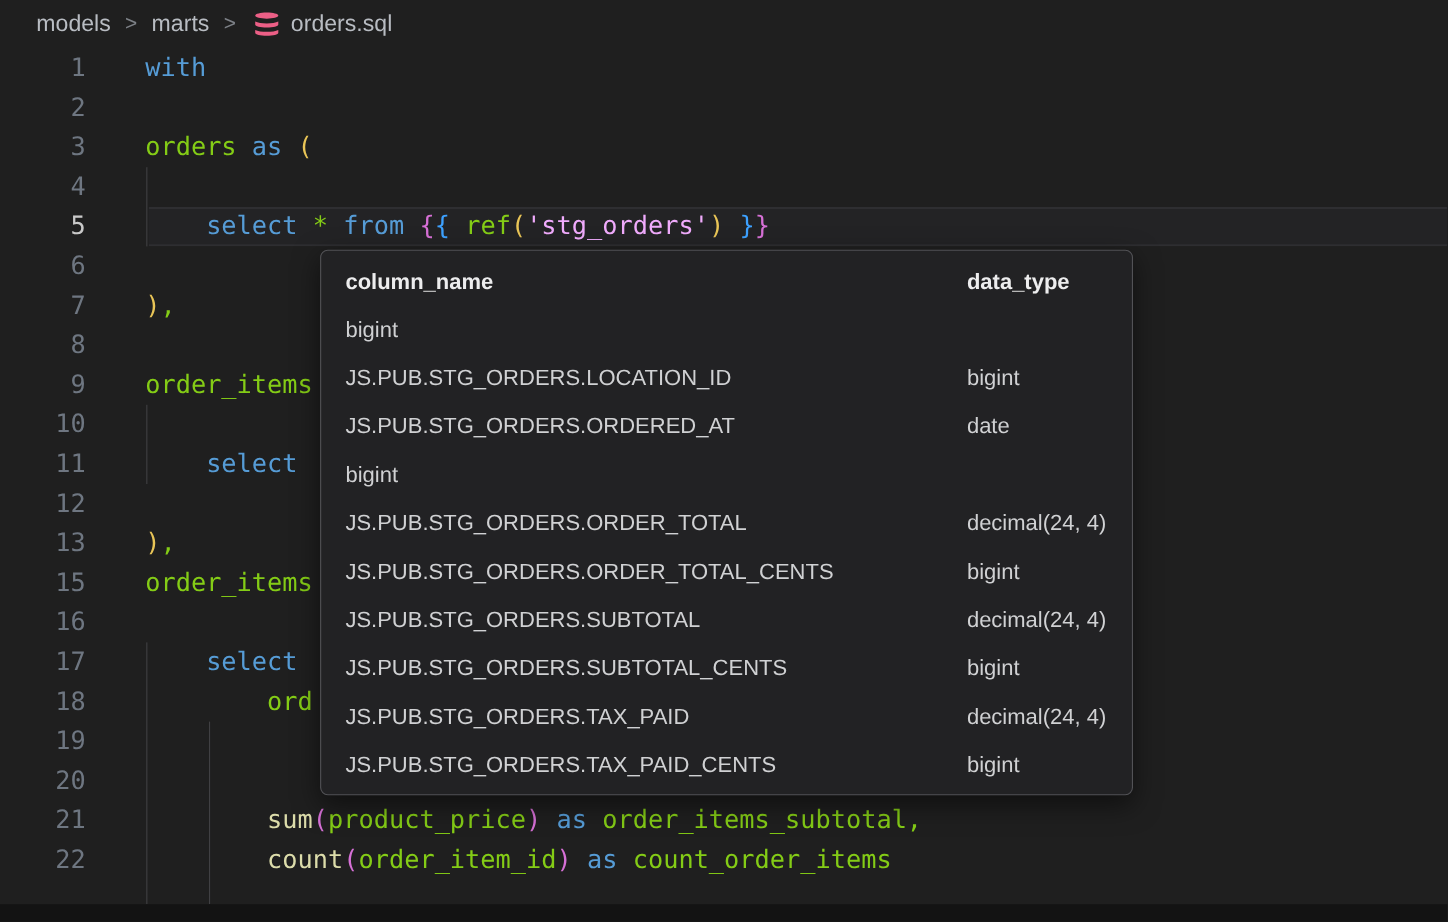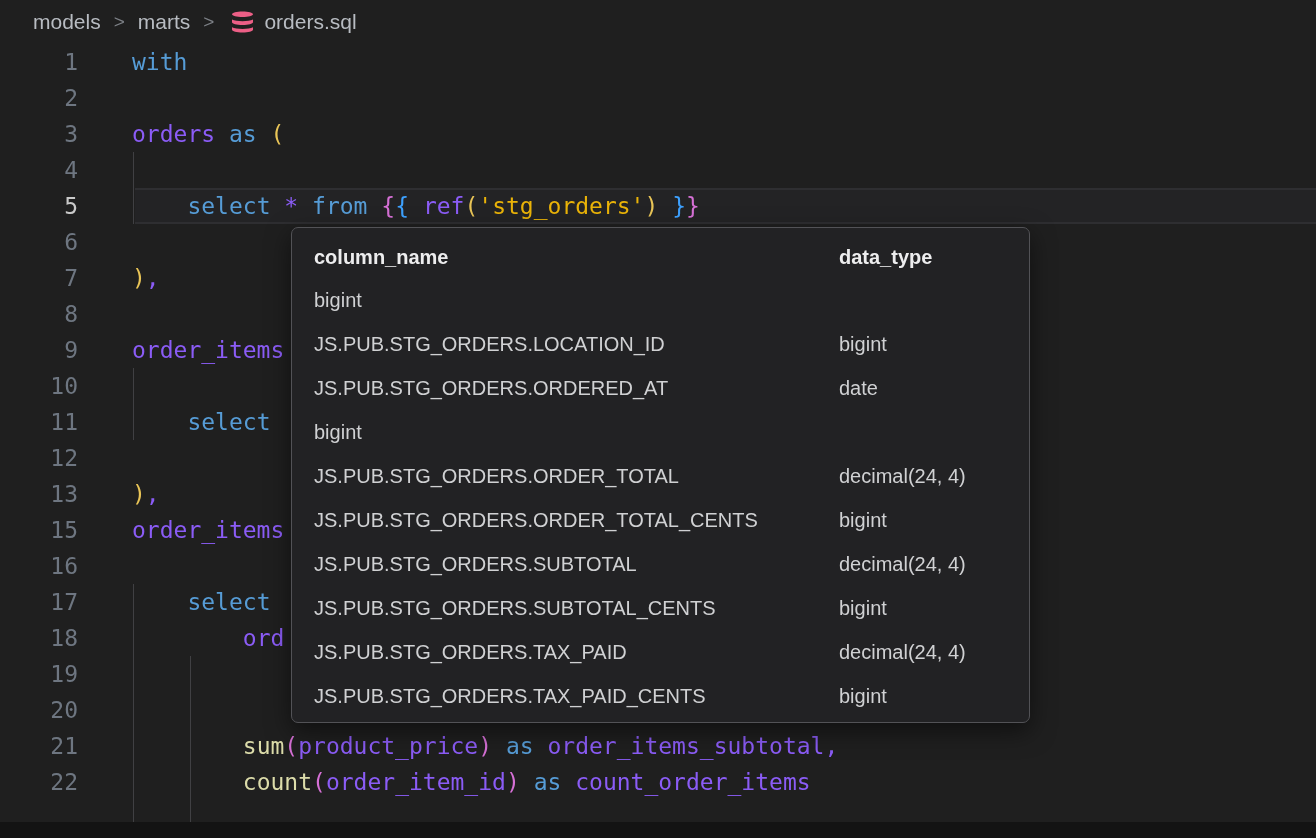--- a/index.html
+++ b/index.html
@@ -30,39 +30,39 @@
   }
   .guide{position:absolute;width:1px;background:#404043;z-index:1;}
   #lines{position:relative;z-index:2;}
   .line{height:36px;display:flex;align-items:center;}
   .num{width:78px;flex:none;text-align:right;color:#6e7681;}
   .num.active{color:#c9c9c9;}
   .code{margin-left:54px;white-space:pre;text-align:right;}
 
   
   .kw{color:#569cd6}
-  .id{color:#8b5cf6}
+  .id{color:#84cc16}
   .pl{color:#d8d8d8}
   .b1{color:#e9c557}
   .b2{color:#d670d6}
   .b3{color:#3da1ff}
-  .str{color:#eab308}
+  .str{color:#f0abfc}
   .fn{color:#dcdcaa}
 
   
   .popup{
     position:absolute;left:291px;top:227px;width:739px;height:496px;
     box-sizing:border-box;background:#222224;border:1.5px solid #525256;
     border-radius:7px;z-index:10;padding:8px 0 0 0;
     box-shadow:0 8px 24px rgba(0,0,0,.5);
     font-size:20px;color:#d0d1d3;overflow:hidden;
   }
   .prow{
     display:grid;grid-template-columns:525px 1fr;align-items:center;
-    padding-left:22px;height:44px;
+    padding-left:22px;height:44px;gap:40px;
   }
   .prow.hdr{height:42px;font-weight:bold;color:#ededee;}
 
   
   .bottom-strip{
     position:absolute;left:0;right:0;bottom:0;height:16px;background:#131313;z-index:3;
   }
 </style>
 </head>
 <body>

